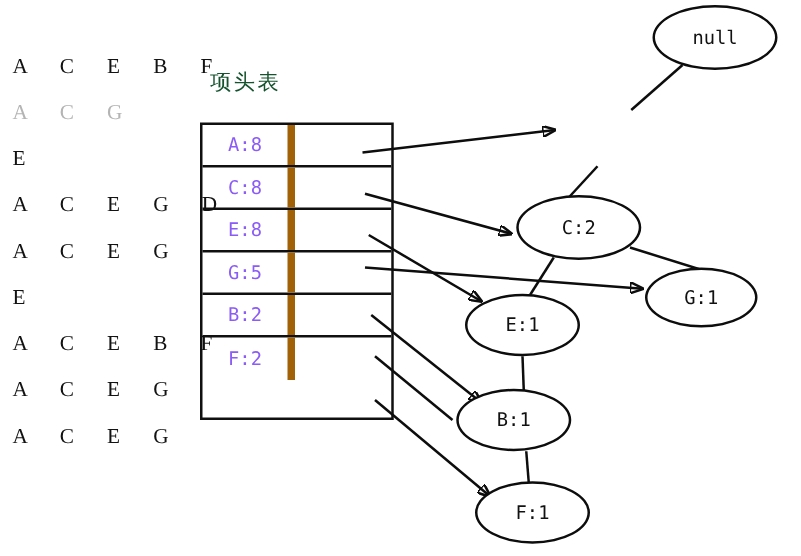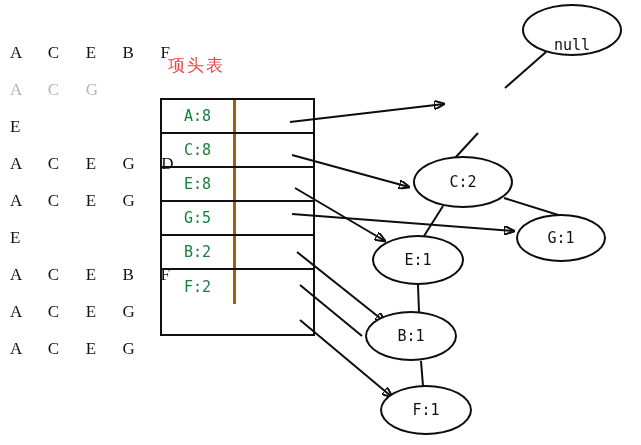--- a/index.html
+++ b/index.html
@@ -36,21 +36,21 @@
   }
 
   
   #header-table-title {
     position: absolute;
     left: 168px;
     top: 54px;
     font-family: "DejaVu Sans", sans-serif;
     font-size: 17px;
     letter-spacing: 2px;
-    color: #ef4444;
+    color: #14532d;
   }
   #header-table {
     position: absolute;
     left: 160px;
     top: 98px;
     width: 155px;
     height: 238px;
     border: 2px solid #101010;
     box-sizing: border-box;
   }
@@ -61,27 +61,27 @@
     border-bottom: 2px solid #101010;
     display: flex;
   }
   .ht-row:last-child {
     border-bottom: none;
     gap: 16px;
   }
   .ht-item {
     width: 74px;
     box-sizing: border-box;
-    border-right: 3px solid #a16207;
+    border-right: 6px solid #a16207;
     display: flex;
     align-items: center;
     justify-content: center;
     font-family: "DejaVu Sans Mono", monospace;
     font-size: 15px;
-    color: #15803d;
+    color: #8b5cf6;
     letter-spacing: 0px;
   }
   .ht-link {
     flex: 1;
   }
 
   
   .node {
     position: absolute;
     border: 2px solid #0d0d0d;
@@ -175,21 +175,21 @@
 
     <line x1="290" y1="122" x2="444" y2="104" marker-end="url(#arrow)"></line>
     <line x1="292" y1="155" x2="409" y2="187" marker-end="url(#arrow)"></line>
     <line x1="295" y1="188" x2="385" y2="241" marker-end="url(#arrow)"></line>
     <line x1="292" y1="214" x2="514" y2="231" marker-end="url(#arrow)"></line>
     <line x1="297" y1="252" x2="385" y2="322" marker-end="url(#arrow)"></line>
     <line x1="300" y1="285" x2="362" y2="336"></line>
     <line x1="300" y1="320" x2="392" y2="397" marker-end="url(#arrow)"></line>
   </svg>
 
-  <div class="node" style="left:522px; top:4px; width:100px; height:52px;align-items:flex-end;">
+  <div class="node" style="left:522px; top:4px; width:100px; height:52px;">
     <span>null</span>
   </div>
   <div class="node" style="left:413px; top:156px; width:100px; height:52px;">
     <span>C:2</span>
   </div>
   <div class="node" style="left:516px; top:214px; width:90px; height:48px;">
     <span>G:1</span>
   </div>
   <div class="node" style="left:372px; top:235px; width:92px; height:50px;">
     <span>E:1</span>

